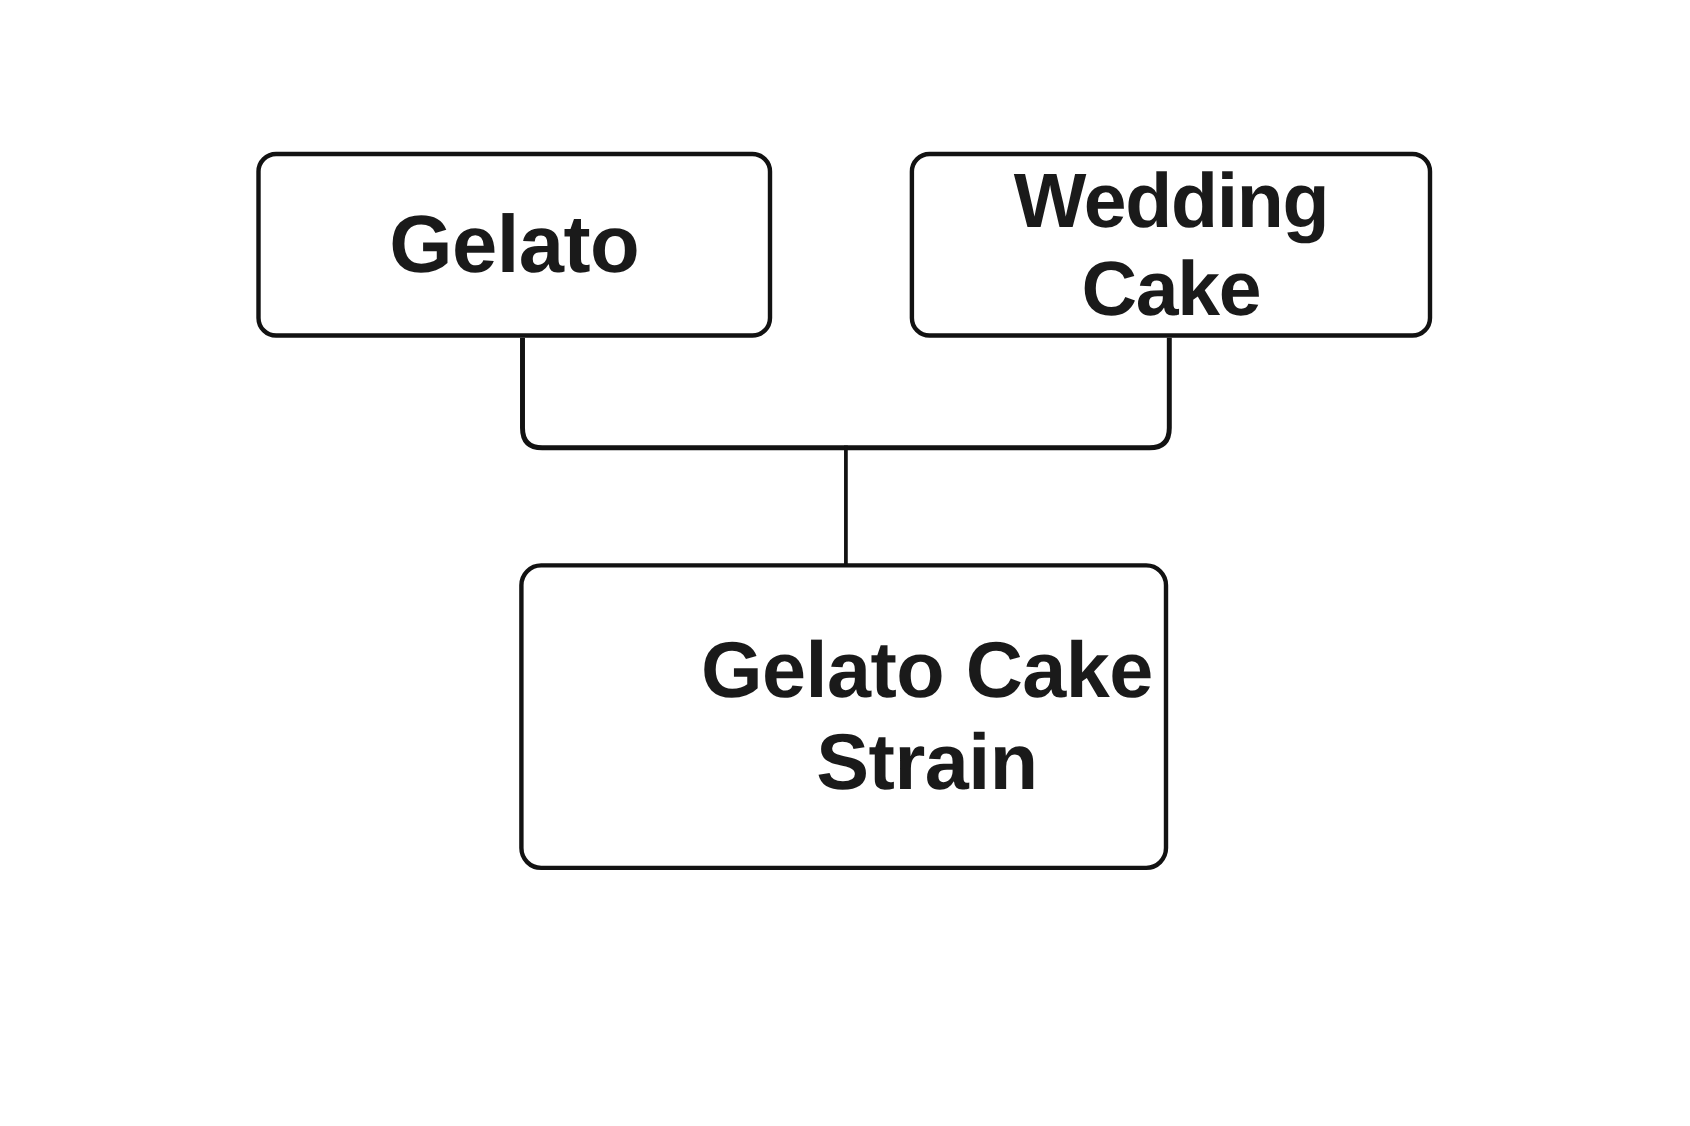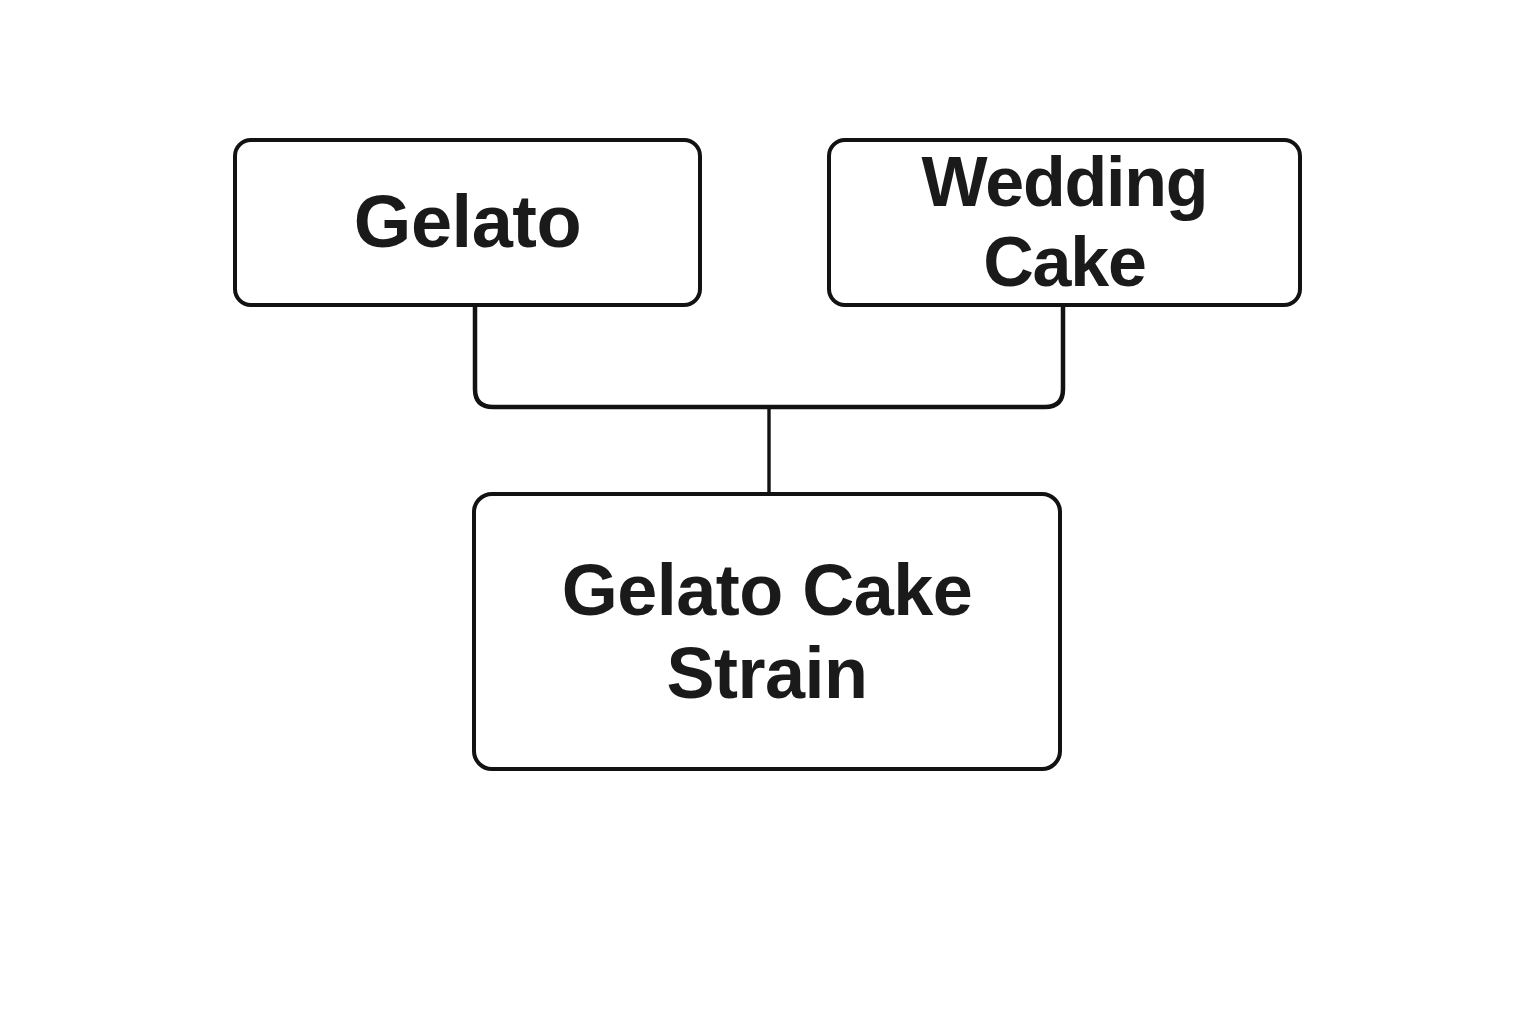--- a/index.html
+++ b/index.html
@@ -64,24 +64,25 @@
     width: 475px;
     height: 169px;
   }
   #node-wedding-cake .node-label {
     font-size: 70px;
     letter-spacing: -1.2px;
   }
   
   #node-gelato-cake-strain {
     left: 472px;
-    top: 492px;
+    top: 512px;
     width: 590px;
     height: 279px;
     border-radius: 20px;
+    justify-content: flex-end;
   }
   #node-gelato-cake-strain .node-label {
     font-size: 72px;
     line-height: 1.14;
   }
 </style>
 </head>
 <body>
 
 <div id="diagram-root">

